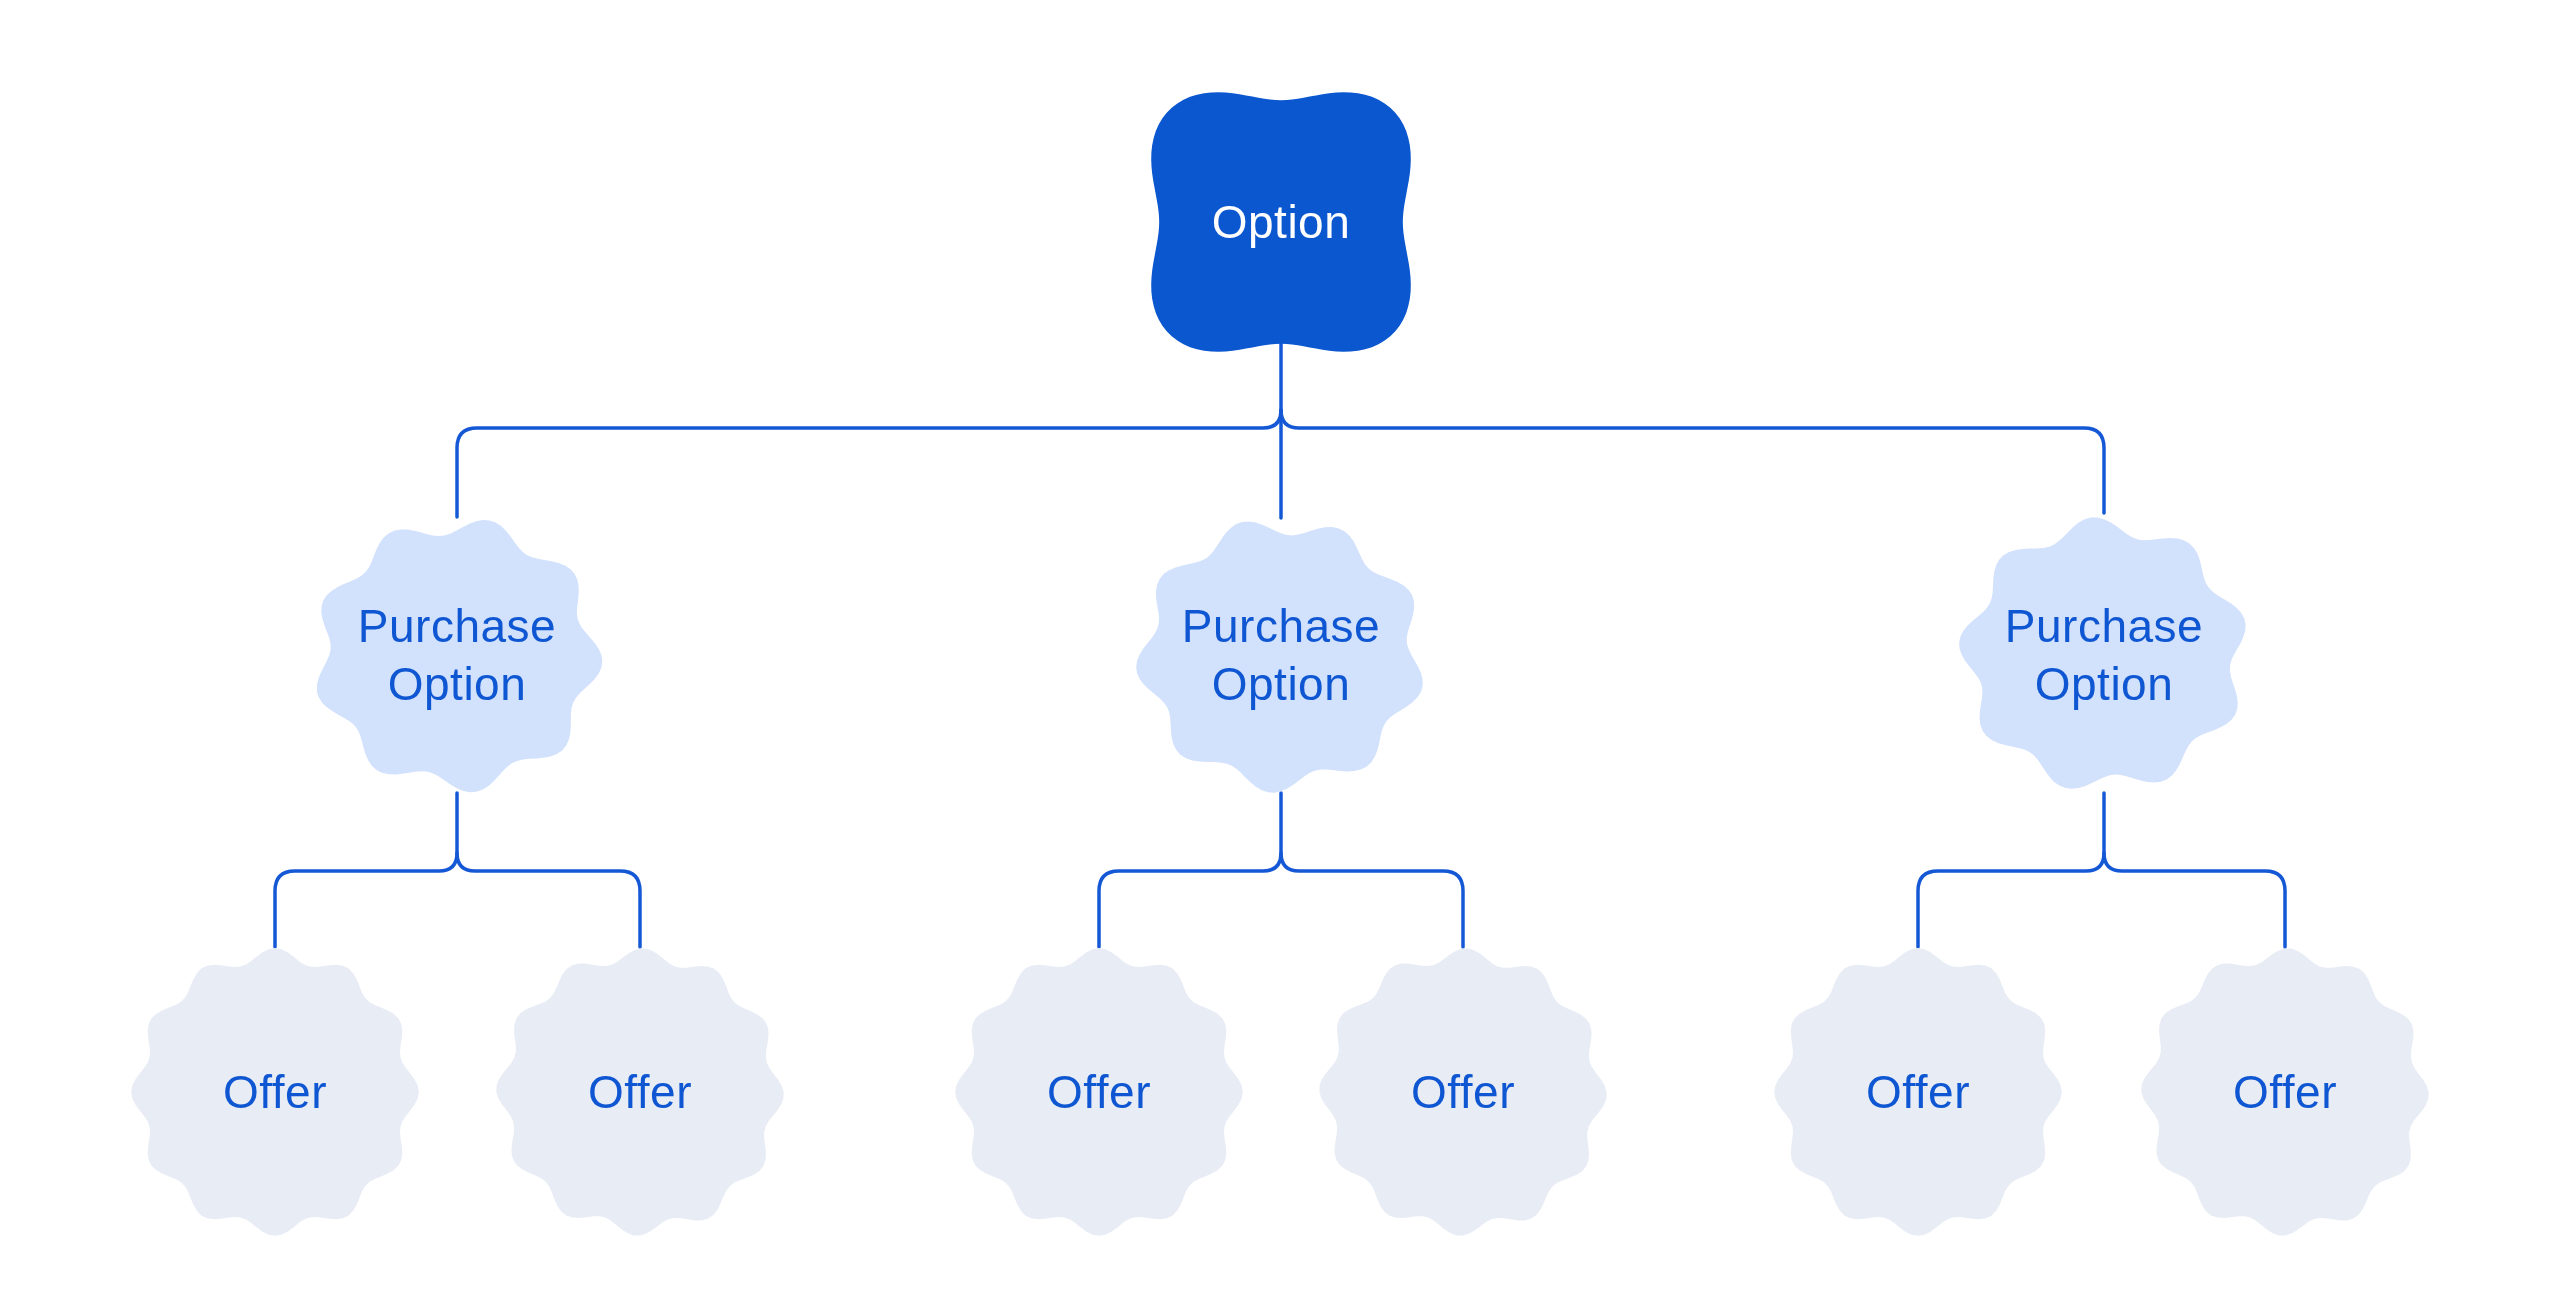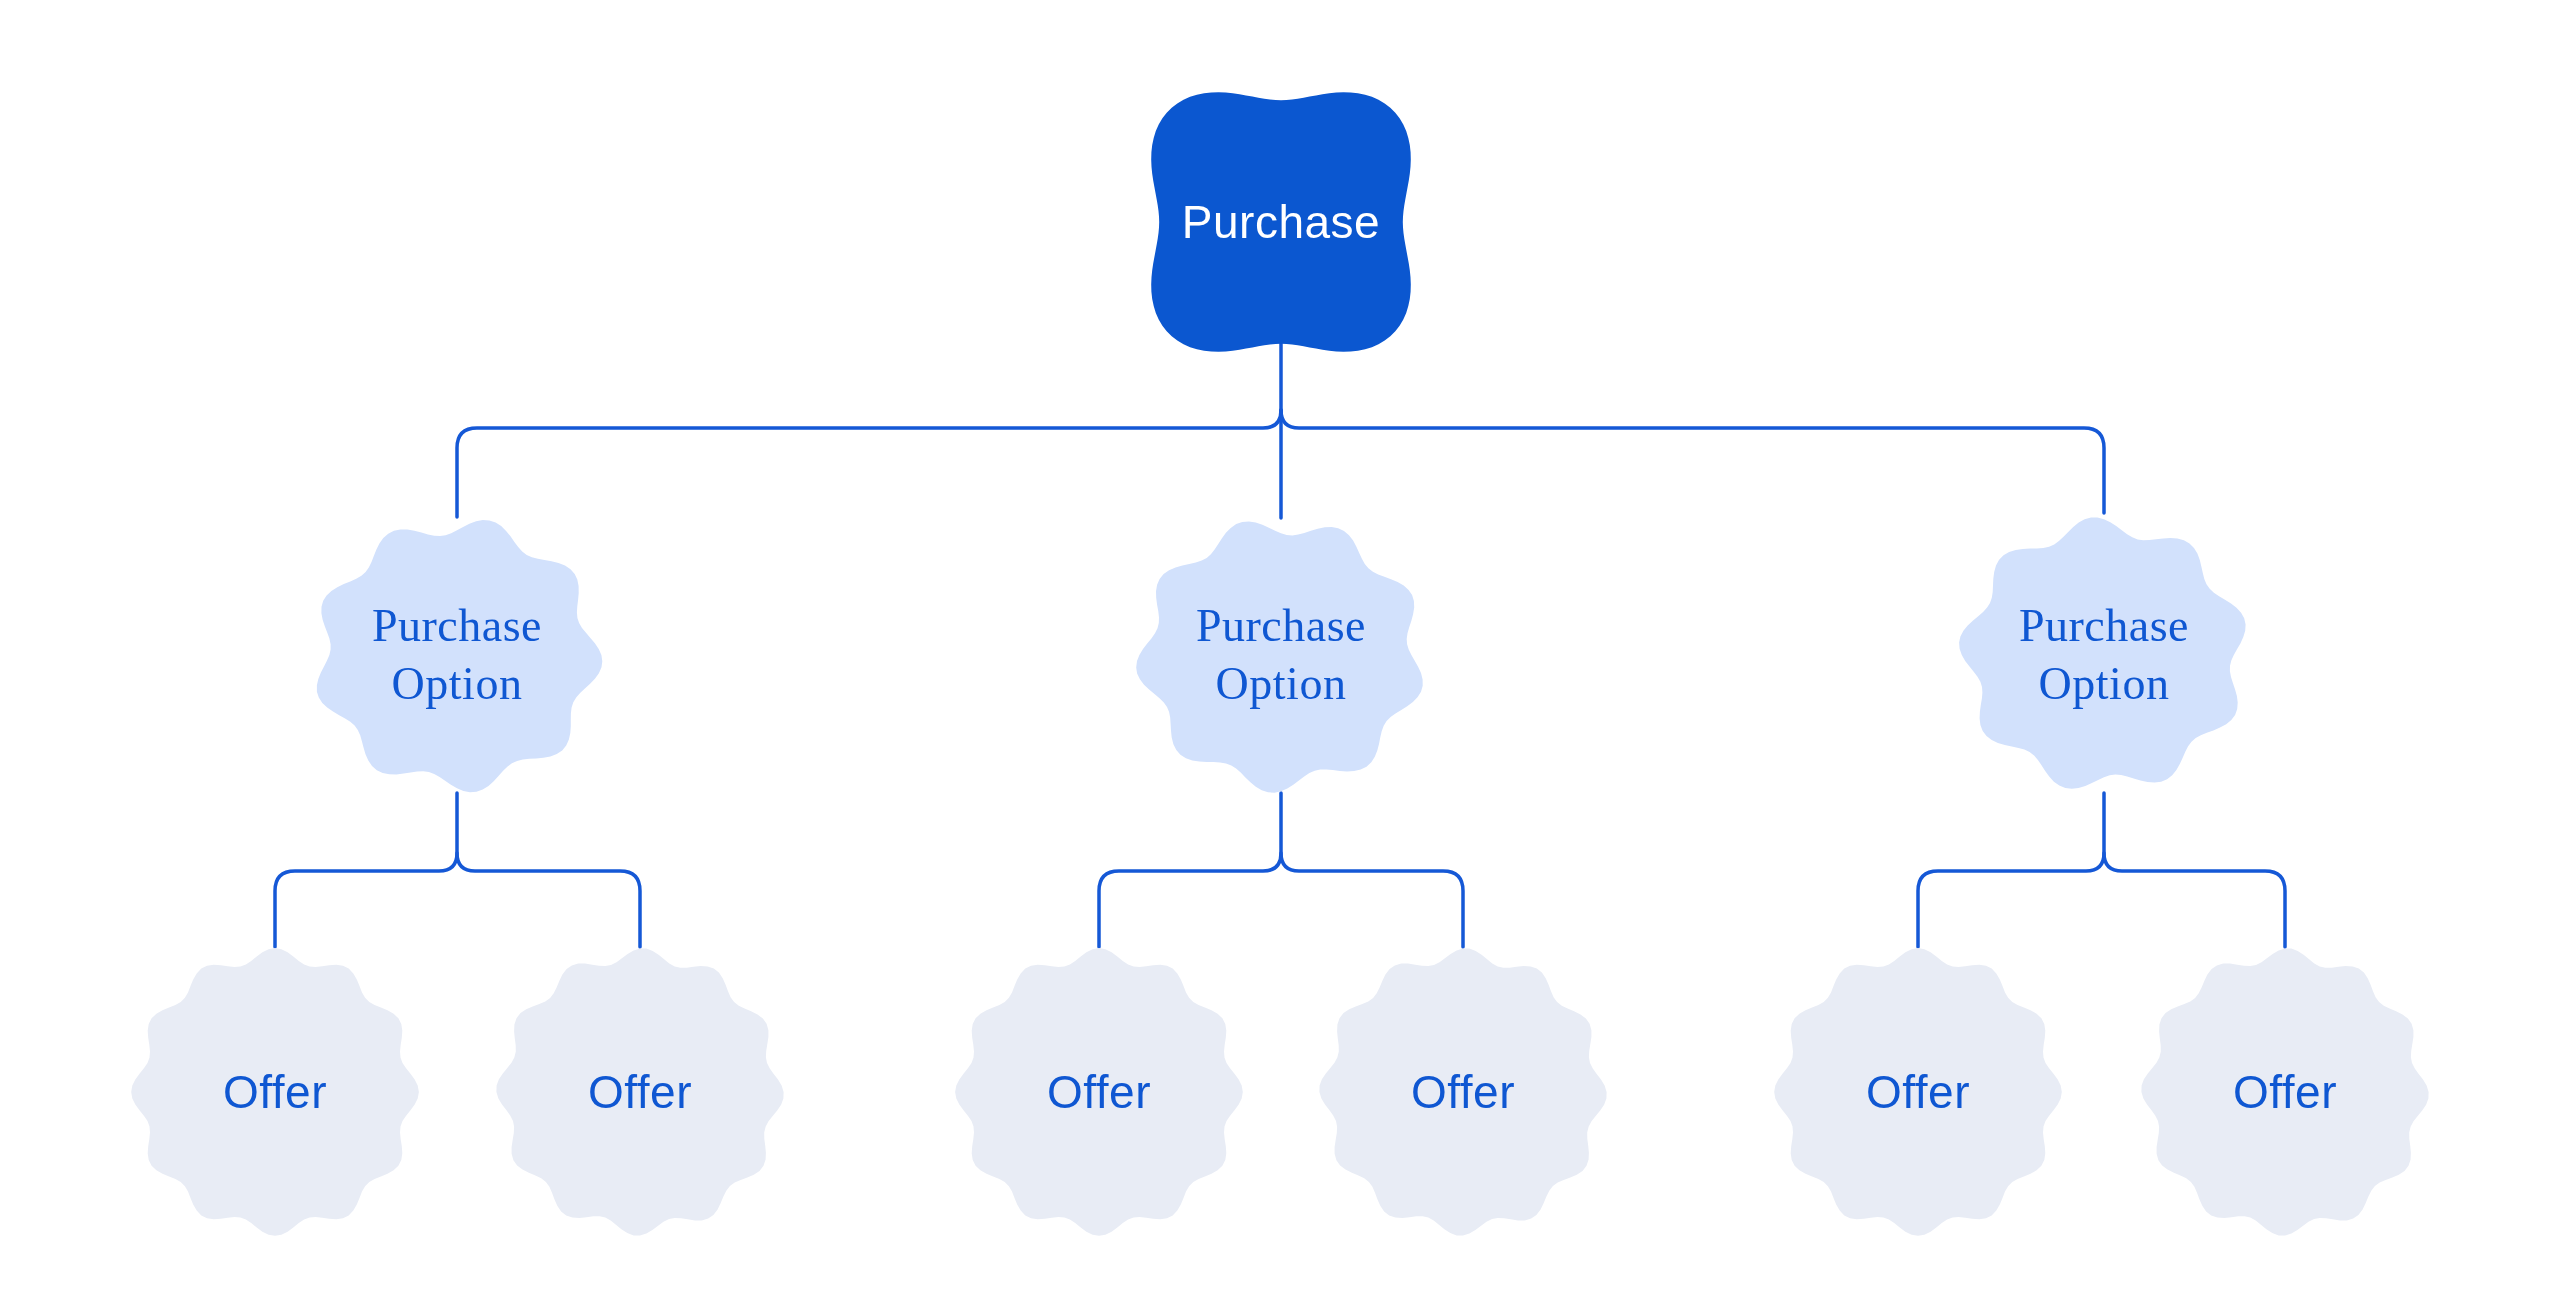--- a/index.html
+++ b/index.html
@@ -42,21 +42,20 @@
     color: var(--node-text, #0f57d2);
     white-space: normal;
     user-select: none;
   }
   .node-label.product {
     color: var(--product-text, #ffffff);
     white-space: nowrap;
   }
   .node-label.po {
     width: 270px;
-    font-family: Liberation Serif, serif;
   }
   .node-label.offer {
     white-space: nowrap;
   }
 </style>
 </head>
 <body>
 
 <div id="stage" style="--background: #ffffff; --product-fill: #0b57d0; --product-text: #ffffff; --purchase-fill: #d2e1fc; --offer-fill: #e8ecf5; --node-text: #0f57d2; --connector: #1558d6;">
 
@@ -84,21 +83,21 @@
     <path class="blob-po" d="M2233.8 655.0L2237.0 649.3L2240.4 643.4L2243.3 637.1L2245.2 630.7L2245.6 624.4L2244.2 618.3L2241.1 612.7L2236.5 607.8L2231.0 603.5L2225.0 599.8L2219.1 596.2L2213.9 592.7L2209.7 588.8L2206.5 584.3L2204.3 579.1L2202.8 573.1L2201.4 566.7L2199.8 560.0L2197.4 553.6L2194.0 547.9L2189.5 543.4L2183.9 540.2L2177.4 538.5L2170.4 538.0L2163.2 538.5L2156.1 539.3L2149.5 540.1L2143.3 540.2L2137.6 539.4L2132.3 537.3L2127.1 534.2L2121.8 530.3L2116.2 526.1L2110.3 522.2L2104.0 519.2L2097.5 517.5L2091.0 517.6L2084.6 519.3L2078.7 522.6L2073.2 526.9L2068.2 531.9L2063.5 536.8L2058.9 541.1L2054.2 544.5L2049.1 546.8L2043.3 548.0L2036.9 548.5L2030.0 548.6L2022.8 549.0L2015.7 550.0L2009.1 552.0L2003.5 555.3L1999.1 559.8L1996.0 565.5L1994.2 571.9L1993.3 578.7L1993.0 585.5L1992.7 591.9L1991.8 597.7L1990.0 602.9L1987.1 607.6L1983.1 612.0L1978.2 616.2L1972.8 620.7L1967.7 625.5L1963.4 630.8L1960.4 636.5L1959.1 642.6L1959.6 648.8L1961.8 655.0L1965.2 660.9L1969.5 666.5L1973.7 671.7L1977.5 676.8L1980.4 681.8L1982.0 686.9L1982.4 692.5L1981.9 698.5L1980.8 704.9L1979.9 711.7L1979.6 718.5L1980.4 725.0L1982.7 731.0L1986.5 736.0L1991.7 740.0L1997.9 742.9L2004.8 744.9L2011.8 746.5L2018.5 747.9L2024.4 749.6L2029.6 752.1L2034.1 755.5L2037.9 759.9L2041.5 765.2L2045.2 770.9L2049.2 776.6L2053.9 781.7L2059.3 785.6L2065.3 788.1L2071.8 788.8L2078.5 788.0L2085.3 785.9L2091.9 783.0L2098.1 779.9L2104.0 777.2L2109.7 775.3L2115.3 774.5L2121.1 775.0L2127.2 776.4L2133.7 778.5L2140.5 780.6L2147.5 782.1L2154.5 782.6L2161.1 781.7L2167.1 779.2L2172.2 775.2L2176.4 770.0L2179.8 764.0L2182.7 757.7L2185.3 751.7L2188.1 746.3L2191.5 741.8L2195.7 738.1L2200.8 735.3L2206.8 732.8L2213.4 730.4L2220.0 727.6L2226.2 724.2L2231.3 720.0L2235.1 714.9L2237.2 709.0L2237.7 702.6L2236.9 695.9L2235.0 689.3L2232.9 682.9L2231.0 676.9L2229.9 671.2L2230.0 665.8L2231.3 660.4Z"></path>
 
     <path class="blob-offer" d="M418.9 1092.0L417.7 1085.6L414.7 1079.4L410.5 1073.7L406.1 1068.2L402.5 1062.9L400.5 1057.4L400.0 1051.4L400.7 1044.8L401.8 1037.8L402.3 1030.7L401.3 1024.0L398.4 1018.3L393.6 1013.7L387.5 1010.2L380.9 1007.5L374.6 1005.0L369.3 1001.9L365.1 997.7L362.0 992.4L359.5 986.1L356.8 979.5L353.3 973.4L348.7 968.6L343.0 965.7L336.3 964.7L329.2 965.2L322.2 966.3L315.6 967.0L309.6 966.5L304.1 964.5L298.8 960.9L293.3 956.5L287.6 952.3L281.4 949.3L275.0 948.1L268.6 949.3L262.4 952.3L256.7 956.5L251.2 960.9L245.9 964.5L240.4 966.5L234.4 967.0L227.8 966.3L220.8 965.2L213.7 964.7L207.0 965.7L201.3 968.6L196.7 973.4L193.2 979.5L190.5 986.1L188.0 992.4L184.9 997.7L180.7 1001.9L175.4 1005.0L169.1 1007.5L162.5 1010.2L156.4 1013.7L151.6 1018.3L148.7 1024.0L147.7 1030.7L148.2 1037.8L149.3 1044.8L150.0 1051.4L149.5 1057.4L147.5 1062.9L143.9 1068.2L139.5 1073.7L135.3 1079.4L132.3 1085.6L131.2 1092.0L132.3 1098.4L135.3 1104.6L139.5 1110.3L143.9 1115.8L147.5 1121.1L149.5 1126.6L150.0 1132.6L149.3 1139.2L148.2 1146.2L147.7 1153.3L148.7 1160.0L151.6 1165.7L156.4 1170.3L162.5 1173.8L169.1 1176.5L175.4 1179.0L180.7 1182.1L184.9 1186.3L188.0 1191.6L190.5 1197.9L193.2 1204.5L196.7 1210.6L201.3 1215.4L207.0 1218.3L213.7 1219.3L220.8 1218.8L227.8 1217.7L234.4 1217.0L240.4 1217.5L245.9 1219.5L251.2 1223.1L256.7 1227.5L262.4 1231.7L268.6 1234.7L275.0 1235.8L281.4 1234.7L287.6 1231.7L293.3 1227.5L298.8 1223.1L304.1 1219.5L309.6 1217.5L315.6 1217.0L322.2 1217.7L329.2 1218.8L336.3 1219.3L343.0 1218.3L348.7 1215.4L353.3 1210.6L356.8 1204.5L359.5 1197.9L362.0 1191.6L365.1 1186.3L369.3 1182.1L374.6 1179.0L380.9 1176.5L387.5 1173.8L393.6 1170.3L398.4 1165.7L401.3 1160.0L402.3 1153.3L401.8 1146.2L400.7 1139.2L400.0 1132.6L400.5 1126.6L402.5 1121.1L406.1 1115.8L410.5 1110.3L414.7 1104.6L417.7 1098.4Z"></path>
     <path class="blob-offer" d="M783.6 1092.0L781.6 1085.6L778.0 1079.6L773.7 1073.9L769.8 1068.5L767.0 1063.0L765.9 1057.3L766.2 1051.0L767.3 1044.2L768.4 1037.1L768.4 1030.2L766.6 1023.8L762.9 1018.6L757.5 1014.4L751.1 1011.3L744.6 1008.6L738.8 1005.7L734.1 1002.1L730.6 997.3L728.0 991.3L725.6 984.7L722.7 978.2L718.9 972.5L713.8 968.5L707.6 966.4L700.6 966.1L693.5 966.8L686.7 967.7L680.4 967.8L674.7 966.4L669.3 963.5L664.1 959.3L658.6 954.8L652.7 950.9L646.4 948.6L640.0 948.4L633.6 950.4L627.6 954.0L621.9 958.3L616.5 962.2L611.0 965.0L605.3 966.1L599.0 965.8L592.2 964.7L585.1 963.6L578.2 963.6L571.8 965.4L566.6 969.1L562.4 974.5L559.3 980.9L556.6 987.4L553.7 993.2L550.1 997.9L545.3 1001.4L539.3 1004.0L532.7 1006.4L526.2 1009.3L520.5 1013.1L516.5 1018.2L514.4 1024.4L514.1 1031.4L514.8 1038.5L515.7 1045.3L515.8 1051.6L514.4 1057.3L511.5 1062.7L507.3 1067.9L502.8 1073.4L498.9 1079.3L496.6 1085.6L496.4 1092.0L498.4 1098.4L502.0 1104.4L506.3 1110.1L510.2 1115.5L513.0 1121.0L514.1 1126.7L513.8 1133.0L512.7 1139.8L511.6 1146.9L511.6 1153.8L513.4 1160.2L517.1 1165.4L522.5 1169.6L528.9 1172.7L535.4 1175.4L541.2 1178.3L545.9 1181.9L549.4 1186.7L552.0 1192.7L554.4 1199.3L557.3 1205.8L561.1 1211.5L566.2 1215.5L572.4 1217.6L579.4 1217.9L586.5 1217.2L593.3 1216.3L599.6 1216.2L605.3 1217.6L610.7 1220.5L615.9 1224.7L621.4 1229.2L627.3 1233.1L633.6 1235.4L640.0 1235.6L646.4 1233.6L652.4 1230.0L658.1 1225.7L663.5 1221.8L669.0 1219.0L674.7 1217.9L681.0 1218.2L687.8 1219.3L694.9 1220.4L701.8 1220.4L708.2 1218.6L713.4 1214.9L717.6 1209.5L720.7 1203.1L723.4 1196.6L726.3 1190.8L729.9 1186.1L734.7 1182.6L740.7 1180.0L747.3 1177.6L753.8 1174.7L759.5 1170.9L763.5 1165.8L765.6 1159.6L765.9 1152.6L765.2 1145.5L764.3 1138.7L764.2 1132.4L765.6 1126.7L768.5 1121.3L772.7 1116.1L777.2 1110.6L781.1 1104.7L783.4 1098.4Z"></path>
     <path class="blob-offer" d="M1242.8 1092.0L1241.7 1085.6L1238.7 1079.4L1234.5 1073.7L1230.1 1068.2L1226.5 1062.9L1224.5 1057.4L1224.0 1051.4L1224.7 1044.8L1225.8 1037.8L1226.3 1030.7L1225.3 1024.0L1222.4 1018.3L1217.6 1013.7L1211.5 1010.2L1204.9 1007.5L1198.6 1005.0L1193.3 1001.9L1189.1 997.7L1186.0 992.4L1183.5 986.1L1180.8 979.5L1177.3 973.4L1172.7 968.6L1167.0 965.7L1160.3 964.7L1153.2 965.2L1146.2 966.3L1139.6 967.0L1133.6 966.5L1128.1 964.5L1122.8 960.9L1117.3 956.5L1111.6 952.3L1105.4 949.3L1099.0 948.1L1092.6 949.3L1086.4 952.3L1080.7 956.5L1075.2 960.9L1069.9 964.5L1064.4 966.5L1058.4 967.0L1051.8 966.3L1044.8 965.2L1037.7 964.7L1031.0 965.7L1025.3 968.6L1020.7 973.4L1017.2 979.5L1014.5 986.1L1012.0 992.4L1008.9 997.7L1004.7 1001.9L999.4 1005.0L993.1 1007.5L986.5 1010.2L980.4 1013.7L975.6 1018.3L972.7 1024.0L971.7 1030.7L972.2 1037.8L973.3 1044.8L974.0 1051.4L973.5 1057.4L971.5 1062.9L967.9 1068.2L963.5 1073.7L959.3 1079.4L956.3 1085.6L955.1 1092.0L956.3 1098.4L959.3 1104.6L963.5 1110.3L967.9 1115.8L971.5 1121.1L973.5 1126.6L974.0 1132.6L973.3 1139.2L972.2 1146.2L971.7 1153.3L972.7 1160.0L975.6 1165.7L980.4 1170.3L986.5 1173.8L993.1 1176.5L999.4 1179.0L1004.7 1182.1L1008.9 1186.3L1012.0 1191.6L1014.5 1197.9L1017.2 1204.5L1020.7 1210.6L1025.3 1215.4L1031.0 1218.3L1037.7 1219.3L1044.8 1218.8L1051.8 1217.7L1058.4 1217.0L1064.4 1217.5L1069.9 1219.5L1075.2 1223.1L1080.7 1227.5L1086.4 1231.7L1092.6 1234.7L1099.0 1235.8L1105.4 1234.7L1111.6 1231.7L1117.3 1227.5L1122.8 1223.1L1128.1 1219.5L1133.6 1217.5L1139.6 1217.0L1146.2 1217.7L1153.2 1218.8L1160.3 1219.3L1167.0 1218.3L1172.7 1215.4L1177.3 1210.6L1180.8 1204.5L1183.5 1197.9L1186.0 1191.6L1189.1 1186.3L1193.3 1182.1L1198.6 1179.0L1204.9 1176.5L1211.5 1173.8L1217.6 1170.3L1222.4 1165.7L1225.3 1160.0L1226.3 1153.3L1225.8 1146.2L1224.7 1139.2L1224.0 1132.6L1224.5 1126.6L1226.5 1121.1L1230.1 1115.8L1234.5 1110.3L1238.7 1104.6L1241.7 1098.4Z"></path>
     <path class="blob-offer" d="M1606.6 1092.0L1604.6 1085.6L1601.0 1079.6L1596.7 1073.9L1592.8 1068.5L1590.0 1063.0L1588.9 1057.3L1589.2 1051.0L1590.3 1044.2L1591.4 1037.1L1591.4 1030.2L1589.6 1023.8L1585.9 1018.6L1580.5 1014.4L1574.1 1011.3L1567.6 1008.6L1561.8 1005.7L1557.1 1002.1L1553.6 997.3L1551.0 991.3L1548.6 984.7L1545.7 978.2L1541.9 972.5L1536.8 968.5L1530.6 966.4L1523.6 966.1L1516.5 966.8L1509.7 967.7L1503.4 967.8L1497.7 966.4L1492.3 963.5L1487.1 959.3L1481.6 954.8L1475.7 950.9L1469.4 948.6L1463.0 948.4L1456.6 950.4L1450.6 954.0L1444.9 958.3L1439.5 962.2L1434.0 965.0L1428.3 966.1L1422.0 965.8L1415.2 964.7L1408.1 963.6L1401.2 963.6L1394.8 965.4L1389.6 969.1L1385.4 974.5L1382.3 980.9L1379.6 987.4L1376.7 993.2L1373.1 997.9L1368.3 1001.4L1362.3 1004.0L1355.7 1006.4L1349.2 1009.3L1343.5 1013.1L1339.5 1018.2L1337.4 1024.4L1337.1 1031.4L1337.8 1038.5L1338.7 1045.3L1338.8 1051.6L1337.4 1057.3L1334.5 1062.7L1330.3 1067.9L1325.8 1073.4L1321.9 1079.3L1319.6 1085.6L1319.4 1092.0L1321.4 1098.4L1325.0 1104.4L1329.3 1110.1L1333.2 1115.5L1336.0 1121.0L1337.1 1126.7L1336.8 1133.0L1335.7 1139.8L1334.6 1146.9L1334.6 1153.8L1336.4 1160.2L1340.1 1165.4L1345.5 1169.6L1351.9 1172.7L1358.4 1175.4L1364.2 1178.3L1368.9 1181.9L1372.4 1186.7L1375.0 1192.7L1377.4 1199.3L1380.3 1205.8L1384.1 1211.5L1389.2 1215.5L1395.4 1217.6L1402.4 1217.9L1409.5 1217.2L1416.3 1216.3L1422.6 1216.2L1428.3 1217.6L1433.7 1220.5L1438.9 1224.7L1444.4 1229.2L1450.3 1233.1L1456.6 1235.4L1463.0 1235.6L1469.4 1233.6L1475.4 1230.0L1481.1 1225.7L1486.5 1221.8L1492.0 1219.0L1497.7 1217.9L1504.0 1218.2L1510.8 1219.3L1517.9 1220.4L1524.8 1220.4L1531.2 1218.6L1536.4 1214.9L1540.6 1209.5L1543.7 1203.1L1546.4 1196.6L1549.3 1190.8L1552.9 1186.1L1557.7 1182.6L1563.7 1180.0L1570.3 1177.6L1576.8 1174.7L1582.5 1170.9L1586.5 1165.8L1588.6 1159.6L1588.9 1152.6L1588.2 1145.5L1587.3 1138.7L1587.2 1132.4L1588.6 1126.7L1591.5 1121.3L1595.7 1116.1L1600.2 1110.6L1604.1 1104.7L1606.4 1098.4Z"></path>
     <path class="blob-offer" d="M2061.8 1092.0L2060.7 1085.6L2057.7 1079.4L2053.5 1073.7L2049.1 1068.2L2045.5 1062.9L2043.5 1057.4L2043.0 1051.4L2043.7 1044.8L2044.8 1037.8L2045.3 1030.7L2044.3 1024.0L2041.4 1018.3L2036.6 1013.7L2030.5 1010.2L2023.9 1007.5L2017.6 1005.0L2012.3 1001.9L2008.1 997.7L2005.0 992.4L2002.5 986.1L1999.8 979.5L1996.3 973.4L1991.7 968.6L1986.0 965.7L1979.3 964.7L1972.2 965.2L1965.2 966.3L1958.6 967.0L1952.6 966.5L1947.1 964.5L1941.8 960.9L1936.3 956.5L1930.6 952.3L1924.4 949.3L1918.0 948.1L1911.6 949.3L1905.4 952.3L1899.7 956.5L1894.2 960.9L1888.9 964.5L1883.4 966.5L1877.4 967.0L1870.8 966.3L1863.8 965.2L1856.7 964.7L1850.0 965.7L1844.3 968.6L1839.7 973.4L1836.2 979.5L1833.5 986.1L1831.0 992.4L1827.9 997.7L1823.7 1001.9L1818.4 1005.0L1812.1 1007.5L1805.5 1010.2L1799.4 1013.7L1794.6 1018.3L1791.7 1024.0L1790.7 1030.7L1791.2 1037.8L1792.3 1044.8L1793.0 1051.4L1792.5 1057.4L1790.5 1062.9L1786.9 1068.2L1782.5 1073.7L1778.3 1079.4L1775.3 1085.6L1774.2 1092.0L1775.3 1098.4L1778.3 1104.6L1782.5 1110.3L1786.9 1115.8L1790.5 1121.1L1792.5 1126.6L1793.0 1132.6L1792.3 1139.2L1791.2 1146.2L1790.7 1153.3L1791.7 1160.0L1794.6 1165.7L1799.4 1170.3L1805.5 1173.8L1812.1 1176.5L1818.4 1179.0L1823.7 1182.1L1827.9 1186.3L1831.0 1191.6L1833.5 1197.9L1836.2 1204.5L1839.7 1210.6L1844.3 1215.4L1850.0 1218.3L1856.7 1219.3L1863.8 1218.8L1870.8 1217.7L1877.4 1217.0L1883.4 1217.5L1888.9 1219.5L1894.2 1223.1L1899.7 1227.5L1905.4 1231.7L1911.6 1234.7L1918.0 1235.8L1924.4 1234.7L1930.6 1231.7L1936.3 1227.5L1941.8 1223.1L1947.1 1219.5L1952.6 1217.5L1958.6 1217.0L1965.2 1217.7L1972.2 1218.8L1979.3 1219.3L1986.0 1218.3L1991.7 1215.4L1996.3 1210.6L1999.8 1204.5L2002.5 1197.9L2005.0 1191.6L2008.1 1186.3L2012.3 1182.1L2017.6 1179.0L2023.9 1176.5L2030.5 1173.8L2036.6 1170.3L2041.4 1165.7L2044.3 1160.0L2045.3 1153.3L2044.8 1146.2L2043.7 1139.2L2043.0 1132.6L2043.5 1126.6L2045.5 1121.1L2049.1 1115.8L2053.5 1110.3L2057.7 1104.6L2060.7 1098.4Z"></path>
     <path class="blob-offer" d="M2428.6 1092.0L2426.6 1085.6L2423.0 1079.6L2418.7 1073.9L2414.8 1068.5L2412.0 1063.0L2410.9 1057.3L2411.2 1051.0L2412.3 1044.2L2413.4 1037.1L2413.4 1030.2L2411.6 1023.8L2407.9 1018.6L2402.5 1014.4L2396.1 1011.3L2389.6 1008.6L2383.8 1005.7L2379.1 1002.1L2375.6 997.3L2373.0 991.3L2370.6 984.7L2367.7 978.2L2363.9 972.5L2358.8 968.5L2352.6 966.4L2345.6 966.1L2338.5 966.8L2331.7 967.7L2325.4 967.8L2319.7 966.4L2314.3 963.5L2309.1 959.3L2303.6 954.8L2297.7 950.9L2291.4 948.6L2285.0 948.4L2278.6 950.4L2272.6 954.0L2266.9 958.3L2261.5 962.2L2256.0 965.0L2250.3 966.1L2244.0 965.8L2237.2 964.7L2230.1 963.6L2223.2 963.6L2216.8 965.4L2211.6 969.1L2207.4 974.5L2204.3 980.9L2201.6 987.4L2198.7 993.2L2195.1 997.9L2190.3 1001.4L2184.3 1004.0L2177.7 1006.4L2171.2 1009.3L2165.5 1013.1L2161.5 1018.2L2159.4 1024.4L2159.1 1031.4L2159.8 1038.5L2160.7 1045.3L2160.8 1051.6L2159.4 1057.3L2156.5 1062.7L2152.3 1067.9L2147.8 1073.4L2143.9 1079.3L2141.6 1085.6L2141.4 1092.0L2143.4 1098.4L2147.0 1104.4L2151.3 1110.1L2155.2 1115.5L2158.0 1121.0L2159.1 1126.7L2158.8 1133.0L2157.7 1139.8L2156.6 1146.9L2156.6 1153.8L2158.4 1160.2L2162.1 1165.4L2167.5 1169.6L2173.9 1172.7L2180.4 1175.4L2186.2 1178.3L2190.9 1181.9L2194.4 1186.7L2197.0 1192.7L2199.4 1199.3L2202.3 1205.8L2206.1 1211.5L2211.2 1215.5L2217.4 1217.6L2224.4 1217.9L2231.5 1217.2L2238.3 1216.3L2244.6 1216.2L2250.3 1217.6L2255.7 1220.5L2260.9 1224.7L2266.4 1229.2L2272.3 1233.1L2278.6 1235.4L2285.0 1235.6L2291.4 1233.6L2297.4 1230.0L2303.1 1225.7L2308.5 1221.8L2314.0 1219.0L2319.7 1217.9L2326.0 1218.2L2332.8 1219.3L2339.9 1220.4L2346.8 1220.4L2353.2 1218.6L2358.4 1214.9L2362.6 1209.5L2365.7 1203.1L2368.4 1196.6L2371.3 1190.8L2374.9 1186.1L2379.7 1182.6L2385.7 1180.0L2392.3 1177.6L2398.8 1174.7L2404.5 1170.9L2408.5 1165.8L2410.6 1159.6L2410.9 1152.6L2410.2 1145.5L2409.3 1138.7L2409.2 1132.4L2410.6 1126.7L2413.5 1121.3L2417.7 1116.1L2422.2 1110.6L2426.1 1104.7L2428.4 1098.4Z"></path>
   </svg>
 
-  <div class="node-label product" style="left:1281px; top:222px;">Purchase</div>
+  <div class="node-label product" style="left:1281px; top:222px;">Option</div>
 
   <div class="node-label po" style="left:457px; top:655px;">Purchase Option</div>
   <div class="node-label po" style="left:1281px; top:655px;">Purchase Option</div>
   <div class="node-label po" style="left:2104px; top:655px;">Purchase Option</div>
 
   <div class="node-label offer" style="left:275px; top:1092px;">Offer</div>
   <div class="node-label offer" style="left:640px; top:1092px;">Offer</div>
   <div class="node-label offer" style="left:1099px; top:1092px;">Offer</div>
   <div class="node-label offer" style="left:1463px; top:1092px;">Offer</div>
   <div class="node-label offer" style="left:1918px; top:1092px;">Offer</div>

